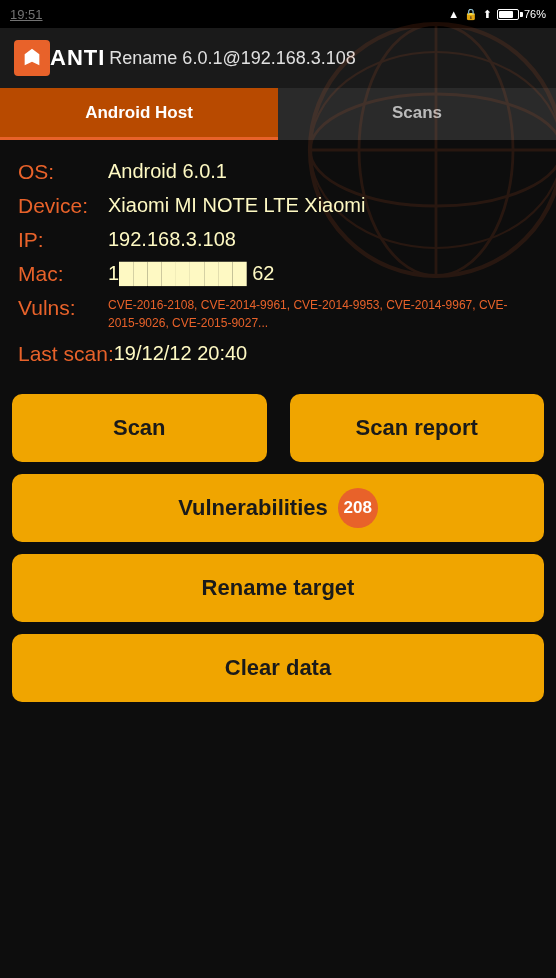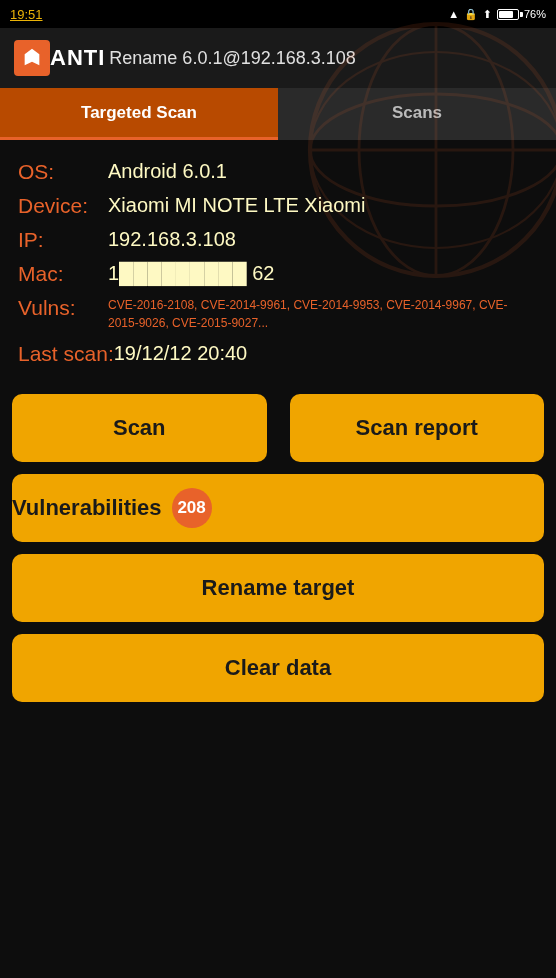--- a/index.html
+++ b/index.html
@@ -16,21 +16,21 @@
     .status-bar {
       width: 100%;
       height: 28px;
       background: #000;
       display: flex;
       align-items: center;
       justify-content: space-between;
       padding: 0 10px;
     }
     .status-bar-time {
-      color: #eab308;
+      color: #737373;
       font-size: 13px;
       text-decoration: underline;
     }
     .status-bar-icons {
       display: flex;
       gap: 5px;
       align-items: center;
     }
     .status-bar-icons span {
       color: #fff;
@@ -193,20 +193,21 @@
     .btn.half {
       flex: 1;
     }
     .btn.full {
       width: 100%;
     }
 
     .vulnerabilities-btn {
       display: flex;
       align-items: center;
+      justify-content: center;
       gap: 10px;
       background: #f0a500;
       border: none;
       border-radius: 10px;
       color: #1a1a1a;
       font-size: 22px;
       font-weight: bold;
       cursor: pointer;
       height: 68px;
       width: 100%;
@@ -253,21 +254,21 @@
     <svg viewBox="0 0 24 24" xmlns="http://www.w3.org/2000/svg">
       <polygon points="12,2 4,8 4,20 12,16 20,20 20,8" fill="#fff"></polygon>
     </svg>
   </div>
   <span class="app-title">ANTI</span>
   <span class="host-title">Rename 6.0.1@192.168.3.108</span>
 </div>
 
 <div class="tabs">
   <div class="tab active">
-    <span>Targeted Scan</span>
+    <span>Android Host</span>
   </div>
   <div class="tab inactive">
     <span>Scans</span>
   </div>
 </div>
 
 <svg class="globe-watermark" viewBox="0 0 200 200" xmlns="http://www.w3.org/2000/svg">
   <circle cx="100" cy="100" r="90" fill="none" stroke="#e8622a" stroke-width="3"></circle>
   <ellipse cx="100" cy="100" rx="55" ry="90" fill="none" stroke="#e8622a" stroke-width="2"></ellipse>
   <ellipse cx="100" cy="100" rx="90" ry="40" fill="none" stroke="#e8622a" stroke-width="2"></ellipse>

